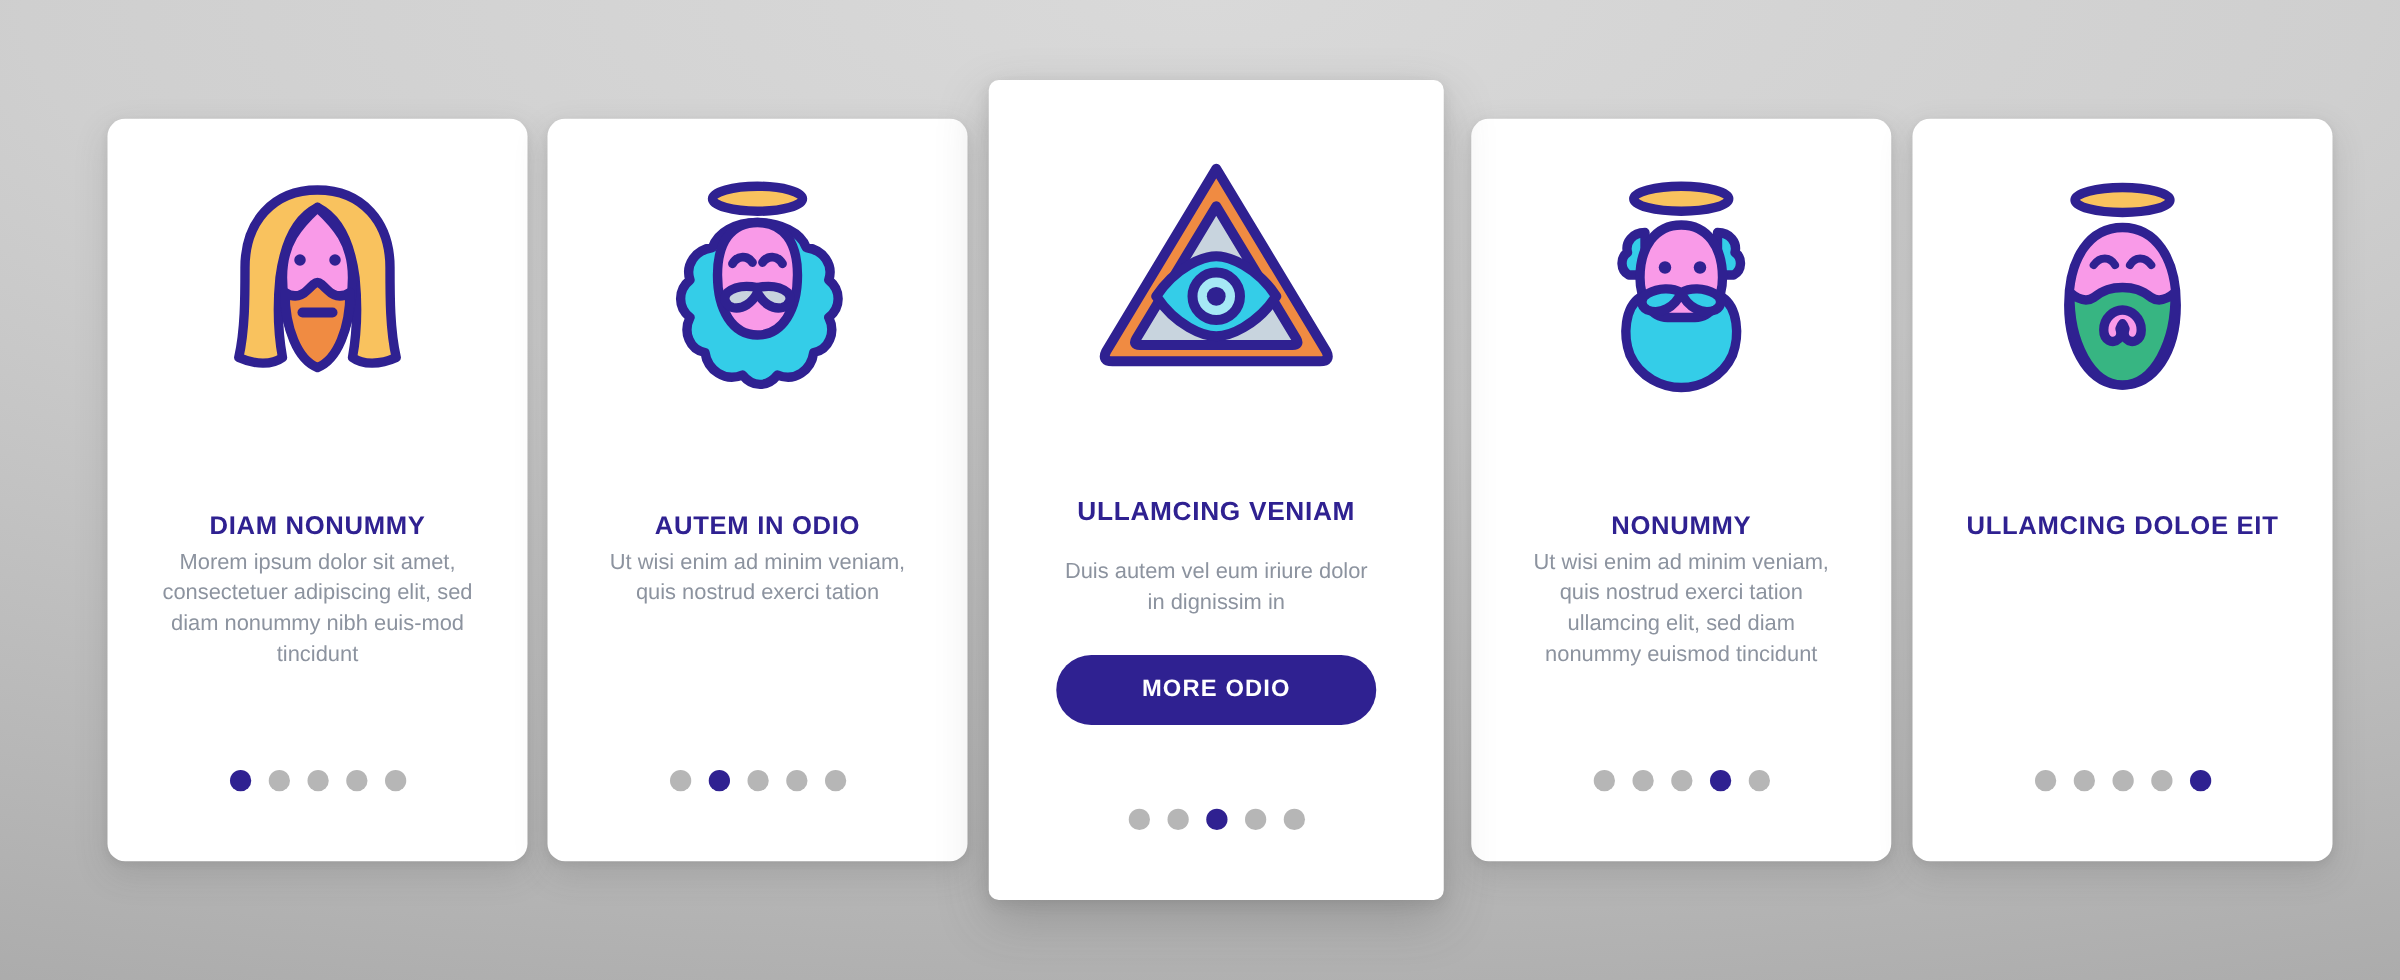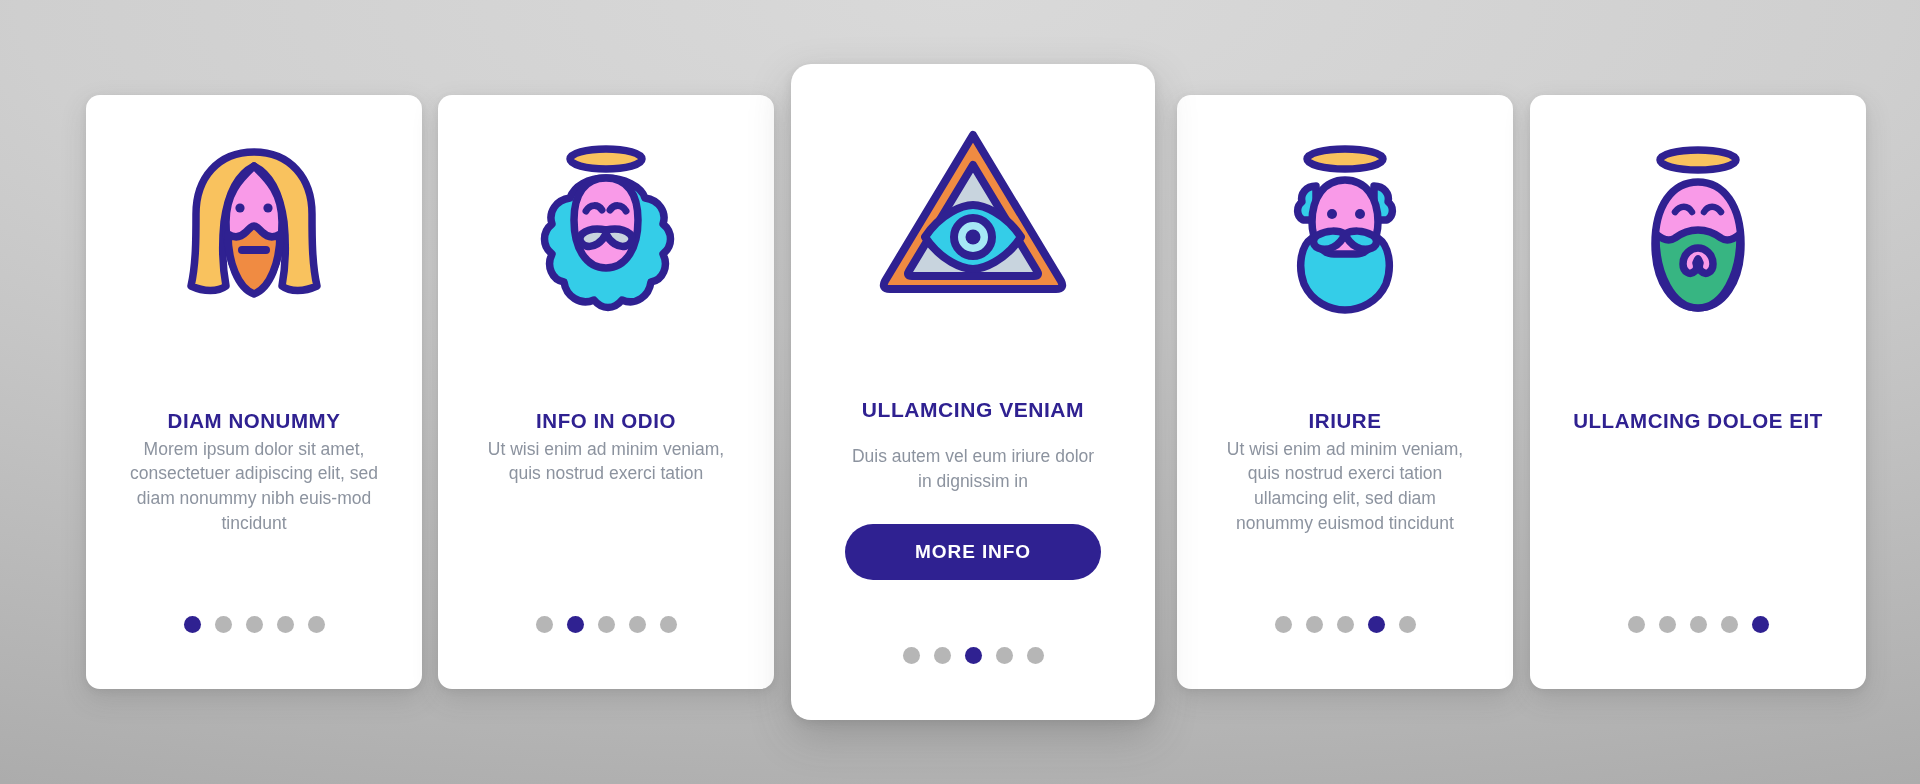--- a/index.html
+++ b/index.html
@@ -31,21 +31,21 @@
   }
   .card.side {
     top: 95px;
     width: 336px;
     height: 594px;
   }
   .card.featured {
     top: 64px;
     width: 364px;
     height: 656px;
-    border-radius: 20px;
+    border-radius: 8px;
     box-shadow: 0 16px 40px rgba(70,70,70,0.26), 0 3px 10px rgba(70,70,70,0.13);
     z-index: 5;
   }
 
   .c1 { left: 74px; }
   .c2 { left: 426px; }
   .c3 { left: 779px; }
   .c4 { left: 1165px; }
   .c5 { left: 1518px; }
 
@@ -163,21 +163,21 @@
           <path d="M78 36 C57 36 46 52 46 78 C46 106 58 126 78 126 C98 126 110 106 110 78 C110 52 99 36 78 36 Z" fill="#f99ae8"></path>
 
           <path d="M78 92 C74 100 66 106 58 104 C52 102 50 96 54 92 C60 87 68 86 78 88 C88 86 96 87 102 92 C106 96 104 102 98 104 C90 106 82 100 78 92 Z" fill="#c8d4de"></path>
         </g>
         <g stroke="#2f2191" stroke-width="7" stroke-linecap="round" fill="none">
           <path d="M58 69 C62 62 70 62 74 68"></path>
           <path d="M82 68 C86 62 94 62 98 69"></path>
         </g>
       </svg>
     </div>
-    <div class="card-title">INFO IN ODIO</div>
+    <div class="card-title">AUTEM IN ODIO</div>
     <div class="card-body">Ut wisi enim ad minim veniam, quis nostrud exerci tation</div>
     <div class="dots">
       <span class="dot"></span>
       <span class="dot active"></span>
       <span class="dot"></span>
       <span class="dot"></span>
       <span class="dot"></span>
     </div>
   </div>
 
@@ -192,21 +192,21 @@
 
           <path d="M50 112 C66 88 88 80 98 80 C108 80 130 88 146 112 C130 136 108 144 98 144 C88 144 66 136 50 112 Z" fill="#34cde8"></path>
 
           <circle cx="98" cy="112" r="19" fill="#a6e8f5"></circle>
         </g>
         <circle cx="98" cy="112" r="7.5" fill="#2f2191"></circle>
       </svg>
     </div>
     <div class="card-title">ULLAMCING VENIAM</div>
     <div class="card-body">Duis autem vel eum iriure dolor in dignissim in</div>
-    <button class="cta-button">MORE INFO</button>
+    <button class="cta-button">MORE ODIO</button>
     <div class="dots">
       <span class="dot"></span>
       <span class="dot"></span>
       <span class="dot active"></span>
       <span class="dot"></span>
       <span class="dot"></span>
     </div>
   </div>
 
   <div class="card side c4">
@@ -222,21 +222,21 @@
           <path d="M40 96 C28 104 26 126 32 142 C40 160 58 168 73 168 C88 168 106 160 114 142 C120 126 118 104 106 96 Z" fill="#34cde8"></path>
 
           <path d="M73 38 C52 38 40 56 40 80 C40 98 49 112 62 112 L84 112 C97 112 106 98 106 80 C106 56 94 38 73 38 Z" fill="#f99ae8"></path>
 
           <path d="M73 92 C68 104 56 110 46 106 C40 103 40 96 46 93 C55 88 66 88 73 92 C80 88 91 88 100 93 C106 96 106 103 100 106 C90 110 78 104 73 92 Z" fill="#34cde8"></path>
         </g>
         <circle cx="60" cy="72" r="5" fill="#2f2191"></circle>
         <circle cx="88" cy="72" r="5" fill="#2f2191"></circle>
       </svg>
     </div>
-    <div class="card-title">IRIURE</div>
+    <div class="card-title">NONUMMY</div>
     <div class="card-body">Ut wisi enim ad minim veniam, quis nostrud exerci tation ullamcing elit, sed diam nonummy euismod tincidunt</div>
     <div class="dots">
       <span class="dot"></span>
       <span class="dot"></span>
       <span class="dot"></span>
       <span class="dot active"></span>
       <span class="dot"></span>
     </div>
   </div>
 

